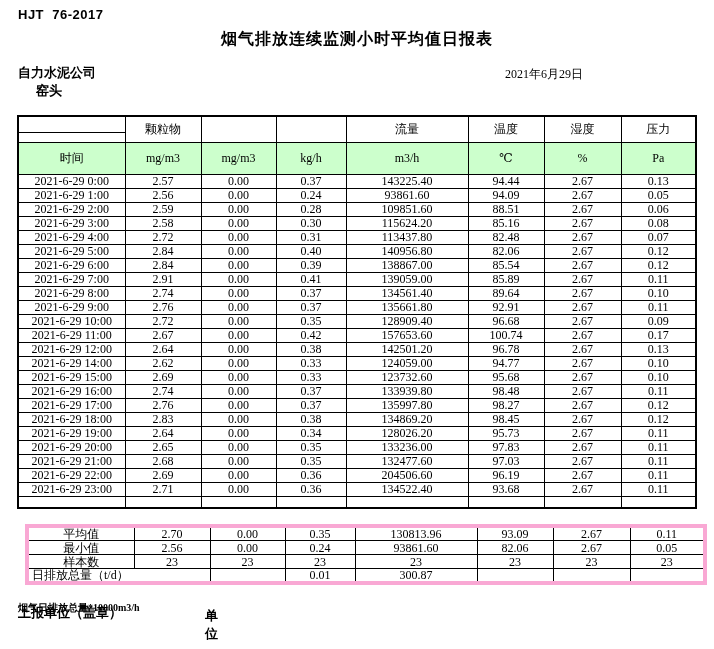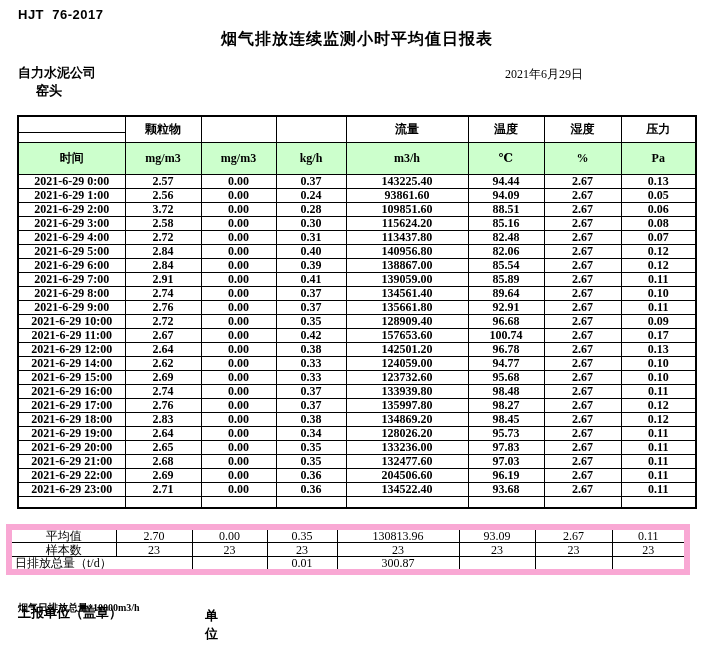--- a/index.html
+++ b/index.html
@@ -22,22 +22,22 @@
   .report-title {
     position: absolute; top: 29px; left: 0; width: 714px;
     text-align: center; font-size: 16px; font-weight: bold;
     letter-spacing: 1px;
   }
   .company-name { position: absolute; top: 64px; left: 18px; font-size: 13px; font-weight: bold; }
   .monitor-point { position: absolute; top: 82px; left: 18px; font-size: 13px; font-weight: bold; margin-left: 18px; }
   .report-date { position: absolute; top: 66px; left: 505px; font-size: 12px; }
 
   table { border-collapse: collapse; table-layout: fixed; }
-  table.main  { position: absolute; top: 115px; left: 17px; border: 2px solid #000; font-weight: bold; }
-  table.summary { position: absolute; top: 524px; left: 6px; border: 6px solid #f9a8d4; }
+  table.main  { position: absolute; top: 115px; left: 17px; border: 2px solid #000; }
+  table.summary { position: absolute; top: 524px; left: 25px; border: 4px solid #f9a8d4; }
   td {
     border: 1px solid #000;
     font-size: 12px; line-height: 1;
     text-align: center; vertical-align: middle;
     padding: 0; overflow: hidden; white-space: nowrap;
   }
   tr.group-row-1 td { height: 16px; }
   tr.group-row-2 td { height: 10px; }
   tr.units-row td { height: 32px; background: var(--header-green, #ccffcc); }
   tr.data-row td { height: 14px; }
@@ -116,21 +116,21 @@
           <td>2.56</td>
           <td>0.00</td>
           <td>0.24</td>
           <td>93861.60</td>
           <td>94.09</td>
           <td>2.67</td>
           <td>0.05</td>
         </tr>
         <tr class="data-row">
           <td>2021-6-29 2:00</td>
-          <td>3.72</td>
+          <td>2.59</td>
           <td>0.00</td>
           <td>0.28</td>
           <td>109851.60</td>
           <td>88.51</td>
           <td>2.67</td>
           <td>0.06</td>
         </tr>
         <tr class="data-row">
           <td>2021-6-29 3:00</td>
           <td>2.58</td>
@@ -360,20 +360,30 @@
           <td>平均值</td>
           <td>2.70</td>
           <td>0.00</td>
           <td>0.35</td>
           <td>130813.96</td>
           <td>93.09</td>
           <td>2.67</td>
           <td>0.11</td>
         </tr>
         <tr class="summary-row">
+          <td>最小值</td>
+          <td>2.56</td>
+          <td>0.00</td>
+          <td>0.24</td>
+          <td>93861.60</td>
+          <td>82.06</td>
+          <td>2.67</td>
+          <td>0.05</td>
+        </tr>
+        <tr class="summary-row">
           <td>样本数</td>
           <td>23</td>
           <td>23</td>
           <td>23</td>
           <td>23</td>
           <td>23</td>
           <td>23</td>
           <td>23</td>
         </tr>
         <tr class="total-row">

